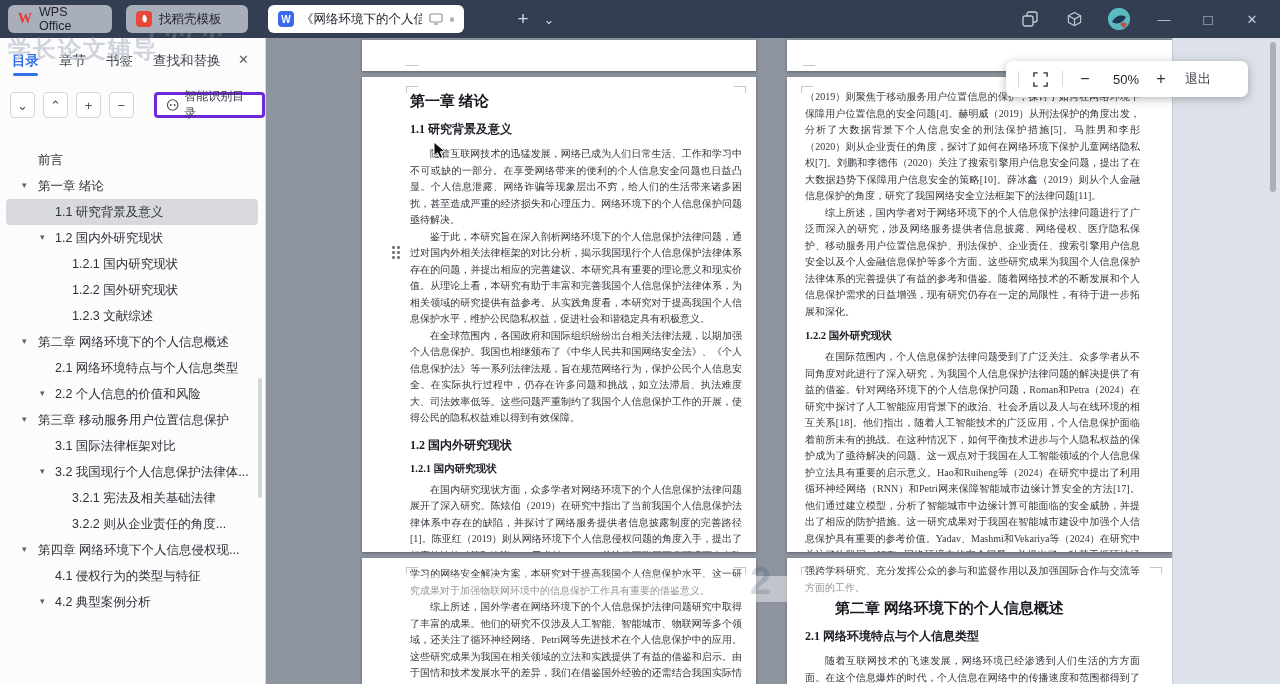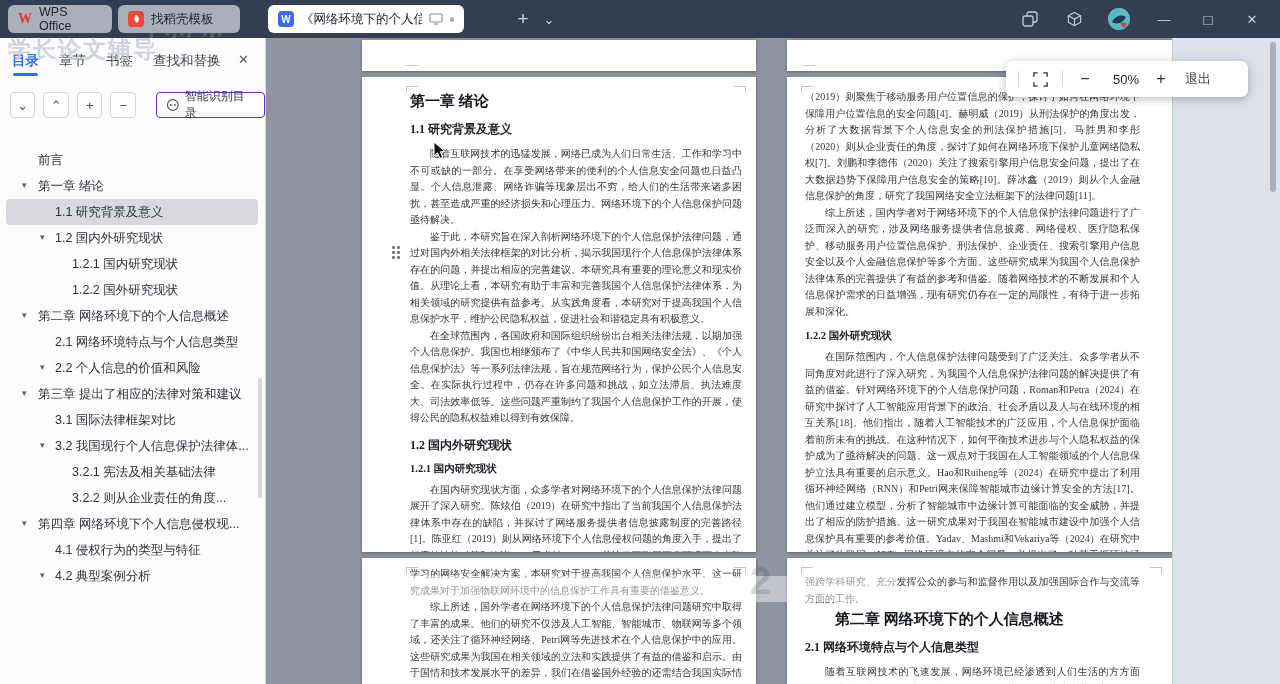--- a/index.html
+++ b/index.html
@@ -31,21 +31,21 @@
              border-right:1px solid #d5d8dd; }
   .side-tabs { position:absolute; left:12px; top:14px; display:flex; gap:20px; font-size:13.5px; color:#40454f; }
   .side-tab { padding-bottom:6px; position:relative; white-space:nowrap; }
   .side-tab.active { color:#3270e8; font-weight:700; }
   .side-tab.active::after { content:""; position:absolute; left:1px; right:1px; bottom:0; height:3px;
                             background:#3270e8; border-radius:2px; }
   .side-close { position:absolute; right:16px; top:14px; color:#5a5f68; font-size:13px; }
   .side-tools { position:absolute; left:10px; top:54px; display:flex; gap:8px; align-items:center; }
   .tool-btn { width:26px; height:26px; background:#fff; border:1px solid #d2d5da; border-radius:4px;
               display:flex; align-items:center; justify-content:center; font-size:13px; color:#4a4f58; }
-  .smart-btn { margin-left:12px; height:26px; padding:0 9px; background:#fff; border:1px solid #6d28d9;
+  .smart-btn { margin-left:12px; height:26px; padding:0 9px; background:#fff; border:3px solid #6d28d9;
                border-radius:4px; display:flex; align-items:center; gap:5px; font-size:12px; color:#3a3f4a; }
   #toc-list { position:absolute; left:0; top:109px; width:264px; height:550px; overflow:hidden; }
   .toc-row { position:relative; height:26px; display:flex; align-items:center; font-size:12.5px;
              color:#2e3138; white-space:nowrap; margin:0 6px; border-radius:4px; }
   .toc-row.selected { background:#d7d9dd; }
   .toc-arrow { position:absolute; font-size:9px; color:#5a5f68; top:7px; }
   .lvl1 .toc-arrow { left:16px; } .lvl2 .toc-arrow { left:34px; }
   .lvl1 .toc-label { padding-left:32px; } .lvl2 .toc-label { padding-left:49px; } .lvl3 .toc-label { padding-left:66px; }
   .toc-label { overflow:hidden; }
   .side-scroll { position:absolute; right:3px; top:340px; width:4px; height:120px; background:#d3d6db; border-radius:2px; }
@@ -55,21 +55,21 @@
   .page { position:absolute; background:#fff; box-shadow:0 1px 3px rgba(0,0,0,.35); overflow:hidden; }
   .sliver-l { left:95px; top:2px; width:394px; height:31px; }
   .sliver-r { left:520px; top:2px; width:385px; height:31px; }
   .page-1 { left:95px;  top:39px;  width:394px; height:475px; }
   .page-2 { left:520px; top:39px;  width:385px; height:475px; }
   .page-3 { left:95px;  top:520px; width:394px; height:126px; }
   .page-4 { left:520px; top:520px; width:385px; height:126px; }
   .page-content { position:absolute; inset:0; font-family:"Liberation Serif",serif; }
   .pad-a { padding:12px 14px 0 48px; } 
   .pad-b { padding:12px 32px 0 18px; } 
-  .page-3 .page-content { padding-top:8px; } .page-4 .page-content { padding-top:16px; }
+  .page-3 .page-content { padding-top:8px; } .page-4 .page-content { padding-top:5px; }
   .blk-h1 { font-size:15px; line-height:20px; font-weight:700; color:#15181d; margin:2px 0 10px; }
   .blk-h2 { font-size:12px; line-height:16px; font-weight:700; color:#1a1d23; margin:10px 0 9px; }
   .blk-h3 { font-size:10.5px; line-height:14px; font-weight:700; color:#1a1d23; margin:9px 0 6px; }
   .page-content p { font-size:10px; line-height:16.5px; text-align:justify; color:#33363c; }
   .ind { text-indent:2em; }
   
   .page-1::before,.page-2::before,.page-3::before,.page-4::before { content:""; position:absolute; top:9px; left:44px;
       width:11px; height:6px; border-left:1px solid #c2c6cc; border-top:1px solid #c2c6cc; }
   .page-2::before,.page-4::before { left:14px; }
   .page-1::after,.page-2::after,.page-3::after,.page-4::after { content:""; position:absolute; top:9px; right:10px;
@@ -106,21 +106,21 @@
 </head>
 <body>
 
 <div id="app">
 
   <div class="tabbar">
     <div class="tab gray" style="left:8px; width:104px;">
       <span class="wps-w">W</span>
       <span>WPS Office</span>
     </div>
-    <div class="tab gray" style="left:118px; width:122px;">
+    <div class="tab gray" style="left:126px; width:122px;">
       <span class="sq-icon docer-sq">
         <svg width="12" height="12" viewBox="0 0 16 16">
             <path d="M8 2 C12 4 13 9 10 13 C6 12 4 7 8 2 Z" fill="#fff"></path>
           </svg>
       </span>
       <span>找稻壳模板</span>
     </div>
     <div class="tab white" style="left:268px; width:196px;">
       <span class="sq-icon writer-sq">W</span>
       <span class="tab-title">《网络环境下的个人信息保护</span>
@@ -203,34 +203,37 @@
         <div class="toc-row lvl2">
           <span class="toc-arrow">▾</span>
           <span class="toc-label">1.2 国内外研究现状</span>
         </div>
         <div class="toc-row lvl3">
           <span class="toc-label">1.2.1 国内研究现状</span>
         </div>
         <div class="toc-row lvl3">
           <span class="toc-label">1.2.2 国外研究现状</span>
         </div>
+        <div class="toc-row lvl3">
+          <span class="toc-label">1.2.3 文献综述</span>
+        </div>
         <div class="toc-row lvl1">
           <span class="toc-arrow">▾</span>
           <span class="toc-label">第二章 网络环境下的个人信息概述</span>
         </div>
         <div class="toc-row lvl2">
           <span class="toc-label">2.1 网络环境特点与个人信息类型</span>
         </div>
         <div class="toc-row lvl2">
           <span class="toc-arrow">▾</span>
           <span class="toc-label">2.2 个人信息的价值和风险</span>
         </div>
         <div class="toc-row lvl1">
           <span class="toc-arrow">▾</span>
-          <span class="toc-label">第三章 提出了相应的法律对策和建议</span>
+          <span class="toc-label">第三章 移动服务用户位置信息保护</span>
         </div>
         <div class="toc-row lvl2">
           <span class="toc-label">3.1 国际法律框架对比</span>
         </div>
         <div class="toc-row lvl2">
           <span class="toc-arrow">▾</span>
           <span class="toc-label">3.2 我国现行个人信息保护法律体...</span>
         </div>
         <div class="toc-row lvl3">
           <span class="toc-label">3.2.1 宪法及相关基础法律</span>

